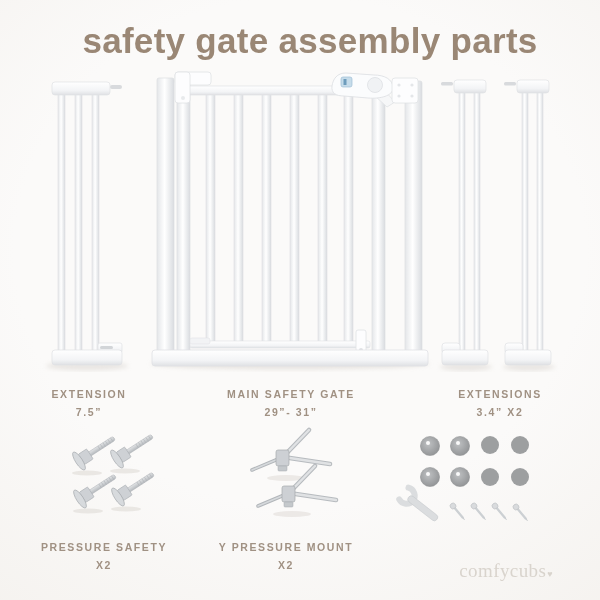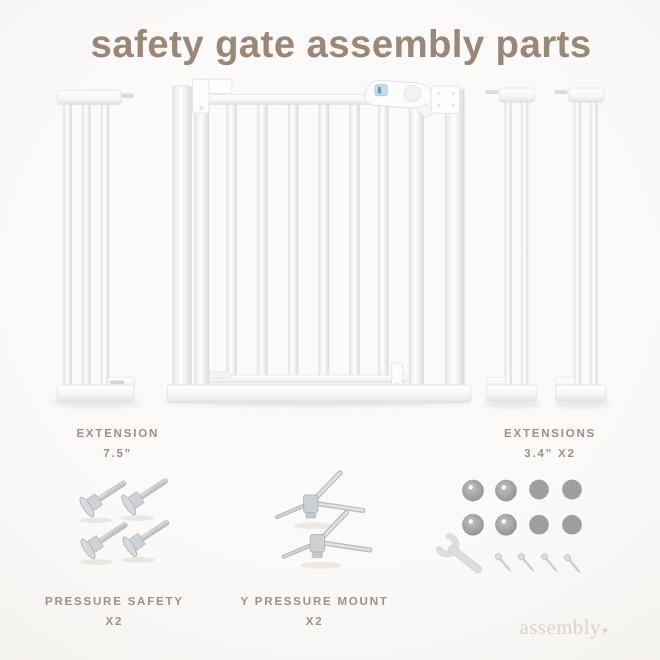--- a/index.html
+++ b/index.html
@@ -125,23 +125,27 @@
       <ellipse cx="30" cy="297" rx="26" ry="4" fill="#d8d3ce" opacity="0.5" filter="url(#soft)"></ellipse>
       <rect x="23" y="21" width="6" height="262" fill="url(#barH)" stroke="#dcdee1" stroke-width="0.6"></rect>
       <rect x="38" y="21" width="6" height="262" fill="url(#barH)" stroke="#dcdee1" stroke-width="0.6"></rect>
       <rect x="5" y="12" width="12" height="3.5" rx="1.5" fill="#d8dadd"></rect>
       <rect x="18" y="10" width="32" height="13" rx="3" fill="url(#railV)" stroke="#dfe1e4" stroke-width="0.7"></rect>
       <rect x="6" y="273" width="18" height="11" rx="3" fill="url(#railV)" stroke="#dfe1e4" stroke-width="0.7"></rect>
       <rect x="6" y="280" width="46" height="15" rx="3" fill="url(#railV)" stroke="#dfe1e4" stroke-width="0.7"></rect>
     </g>
   </svg>
 
-  <div class="plabel" style="left:107px;top:385px">
+  <div class="plabel" style="left:89px;top:385px">
     <div>EXTENSION</div>
     <div>7.5”</div>
+  </div>
+  <div class="plabel" style="left:291px;top:385px">
+    <div>MAIN SAFETY GATE</div>
+    <div>29”- 31”</div>
   </div>
   <div class="plabel" style="left:500px;top:385px">
     <div>EXTENSIONS</div>
     <div>3.4” X2</div>
   </div>
 
   <svg class="figure" style="left:50px;top:423px" width="124" height="104" viewBox="0 0 124 104">
     <g>
       <ellipse cx="37" cy="50" rx="15" ry="2.6" fill="#ddd8d3" opacity="0.55"></ellipse>
       <ellipse cx="75" cy="48" rx="15" ry="2.6" fill="#ddd8d3" opacity="0.55"></ellipse>
@@ -251,16 +255,16 @@
   <div class="plabel" style="left:104px;top:538px">
     <div>PRESSURE SAFETY</div>
     <div>X2</div>
   </div>
   <div class="plabel" style="left:286px;top:538px">
     <div>Y PRESSURE MOUNT</div>
     <div>X2</div>
   </div>
 
   <div class="brand">
-    <span>assembly</span><span class="mark">♥</span>
+    <span>comfycubs</span><span class="mark">♥</span>
   </div>
 
 </div>
 
 </body></html>

